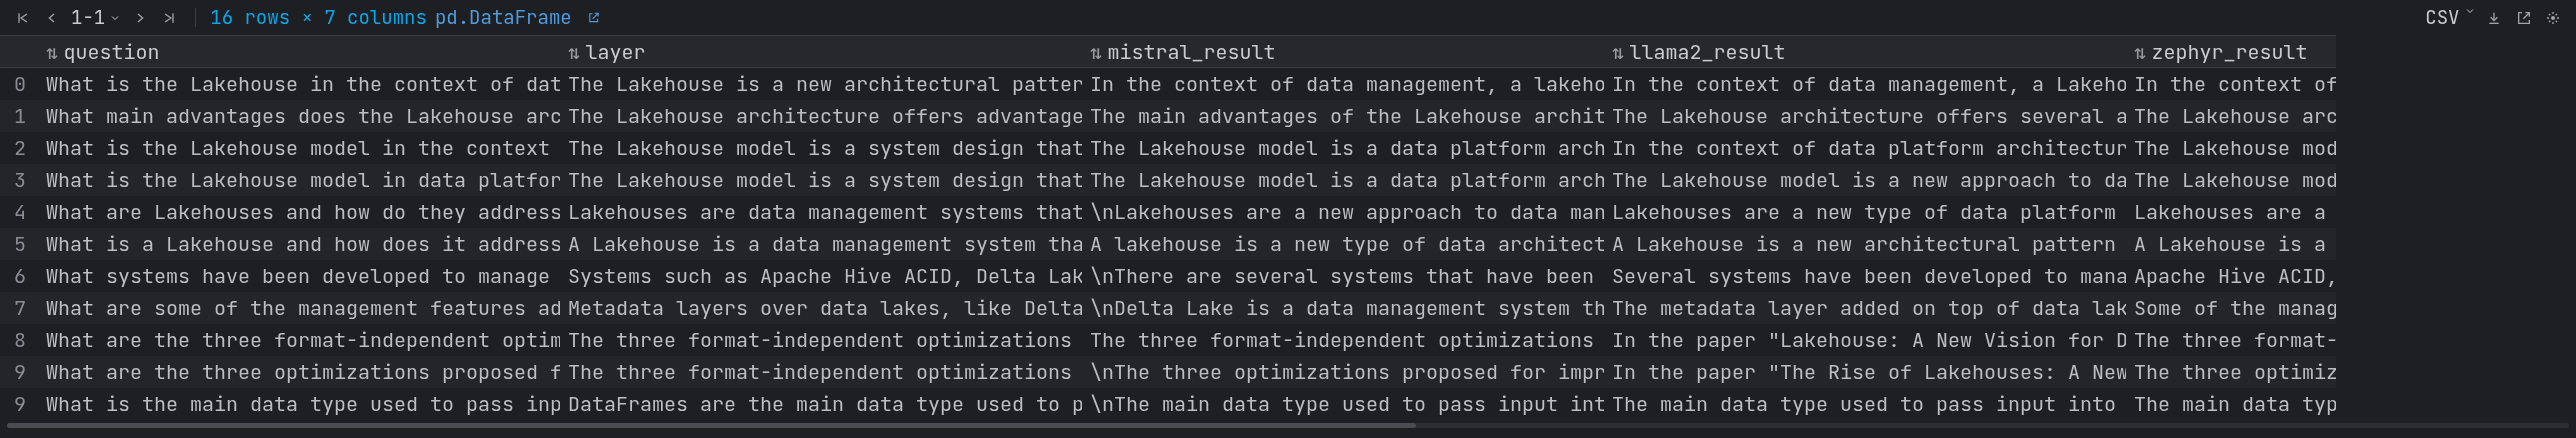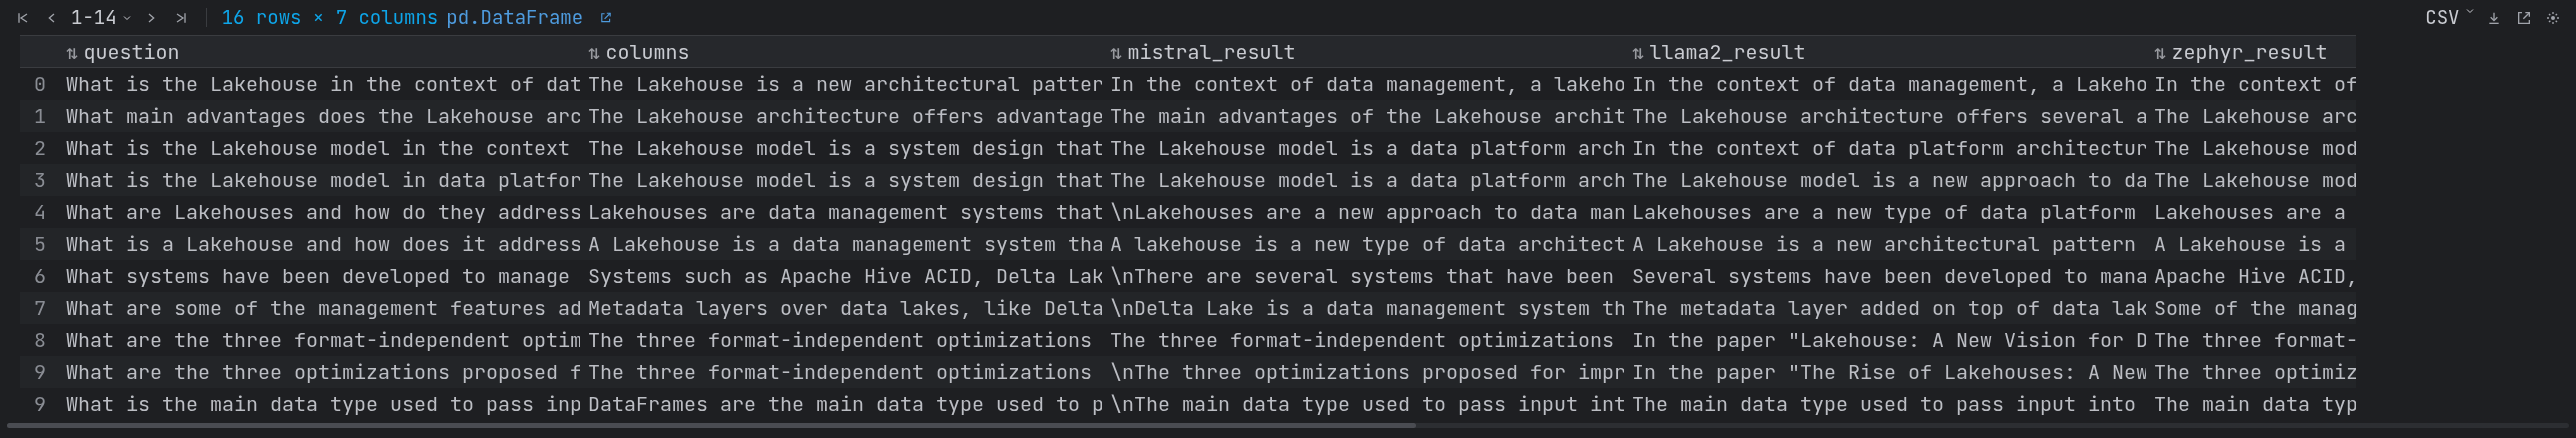--- a/index.html
+++ b/index.html
@@ -52,21 +52,20 @@
     display: inline-flex;
     align-items: flex-start;
     gap: 4px;
     cursor: pointer;
     color: #c9cbd1;
   }
 
   .table-wrap {
     width: 2336px;
     overflow-x: auto;
-    margin-left: 20px;
   }
   table {
     border-collapse: collapse;
     table-layout: fixed;
     width: 2576px;
   }
   th, td {
     white-space: nowrap;
     overflow: hidden;
     text-overflow: clip;
@@ -130,21 +129,21 @@
         <path d="M18 6 L9 12 L18 18"></path>
         <path d="M6 5 L6 19"></path>
       </svg>
   </span>
   <span class="tb-icon">
     <svg viewBox="0 0 24 24">
         <path d="M15 6 L8 12 L15 18"></path>
       </svg>
   </span>
   <span class="range-btn">
-    <span>1-14</span>
+    <span>1-1</span>
     <svg viewBox="0 0 24 24" width="12" height="12" style="stroke:currentColor;fill:none;stroke-width:2">
         <path d="M6 9 L12 15 L18 9"></path>
       </svg>
   </span>
   <span class="tb-icon">
     <svg viewBox="0 0 24 24">
         <path d="M9 6 L16 12 L9 18"></path>
       </svg>
   </span>
   <span class="tb-icon">
@@ -208,21 +207,21 @@
         <col class="c-q">
         <col class="c-ans">
         <col class="c-mis">
         <col class="c-ll">
         <col class="c-zep">
     </colgroup>
     <thead>
       <tr>
         <th class="idx-h"></th>
         <th><span class="sort-icon">⇅</span><span>question</span></th>
-        <th><span class="sort-icon">⇅</span><span>columns</span></th>
+        <th><span class="sort-icon">⇅</span><span>layer</span></th>
         <th><span class="sort-icon">⇅</span><span>mistral_result</span></th>
         <th><span class="sort-icon">⇅</span><span>llama2_result</span></th>
         <th><span class="sort-icon">⇅</span><span>zephyr_result</span></th>
       </tr>
     </thead>
     <tbody id="tbody">
         <tr>
           <td class="idx">0</td>
           <td>What is the Lakehouse in the context of data m…</td>
           <td>The Lakehouse is a new architectural pattern i…</td>

